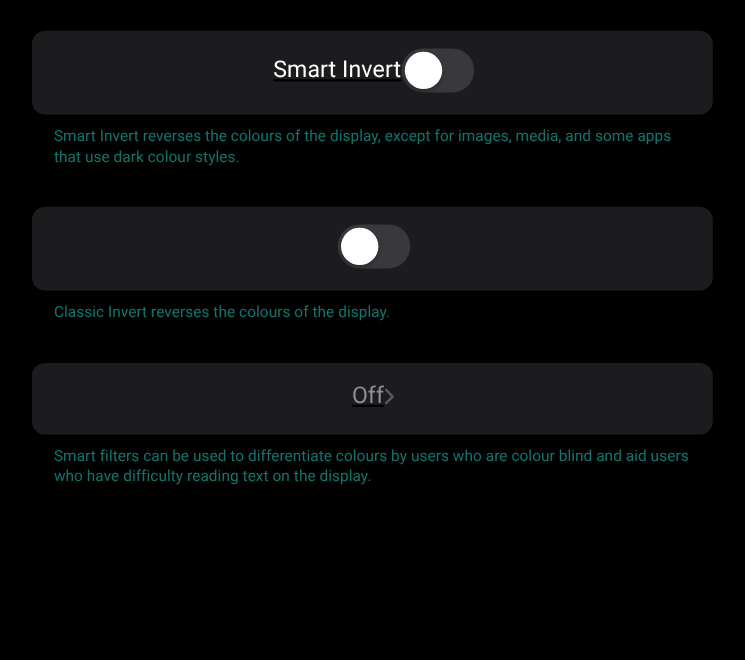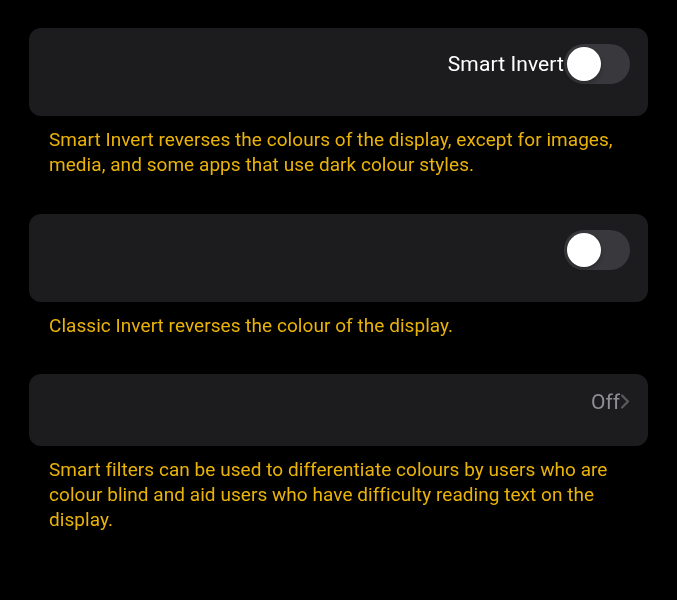--- a/index.html
+++ b/index.html
@@ -11,25 +11,26 @@
     }
     body {
       background: #000;
       width: 677px;
       height: 600px;
       padding: 28px 29px 0 29px;
     }
     .row {
       background: #1c1c1e;
       border-radius: 12px;
-      padding: 16px 18px 32px 20px;
+      padding: 16px 18px 20px 20px;
       display: flex;
       align-items: center;
-      justify-content: flex-end;
+      justify-content: center;
       min-height: 65px;
+      text-decoration: underline;
     }
     .label {
       color: #fff;
       font-size: 21px;
       font-weight: 400;
       letter-spacing: 0.1px;
     }
     .toggle {
       width: 66px;
       height: 40px;
@@ -42,22 +43,22 @@
       position: absolute;
       left: 3px;
       top: 3px;
       width: 34px;
       height: 34px;
       background: #fff;
       border-radius: 50%;
       box-shadow: 0 2px 4px rgba(0,0,0,.3);
     }
     .desc {
-      color: #eab308;
-      font-size: 19px;
+      color: #0f766e;
+      font-size: 14px;
       line-height: 1.33;
       padding: 11px 20px 0 20px;
       letter-spacing: 0.05px;
     }
     .gap {
       height: 36px;
     }
     .value-wrap {
       display: flex;
       align-items: center;
@@ -86,21 +87,21 @@
 </div>
 <div class="desc">Smart Invert reverses the colours of the display, except for images, media, and some apps that use dark colour styles.</div>
 
 <div class="gap"></div>
 
 <div class="row">
   <div class="toggle">
     <div class="knob"></div>
   </div>
 </div>
-<div class="desc">Classic Invert reverses the colour of the display.</div>
+<div class="desc">Classic Invert reverses the colours of the display.</div>
 
 <div class="gap"></div>
 
 <div class="row">
   <div class="value-wrap">
     <span class="value">Off</span>
     <svg class="chevron" viewBox="0 0 9 15" fill="none">
       <path d="M1 1.5 L7 7.5 L1 13.5" stroke="currentColor" stroke-width="2.2" stroke-linecap="round" stroke-linejoin="round"></path>
     </svg>
   </div>

